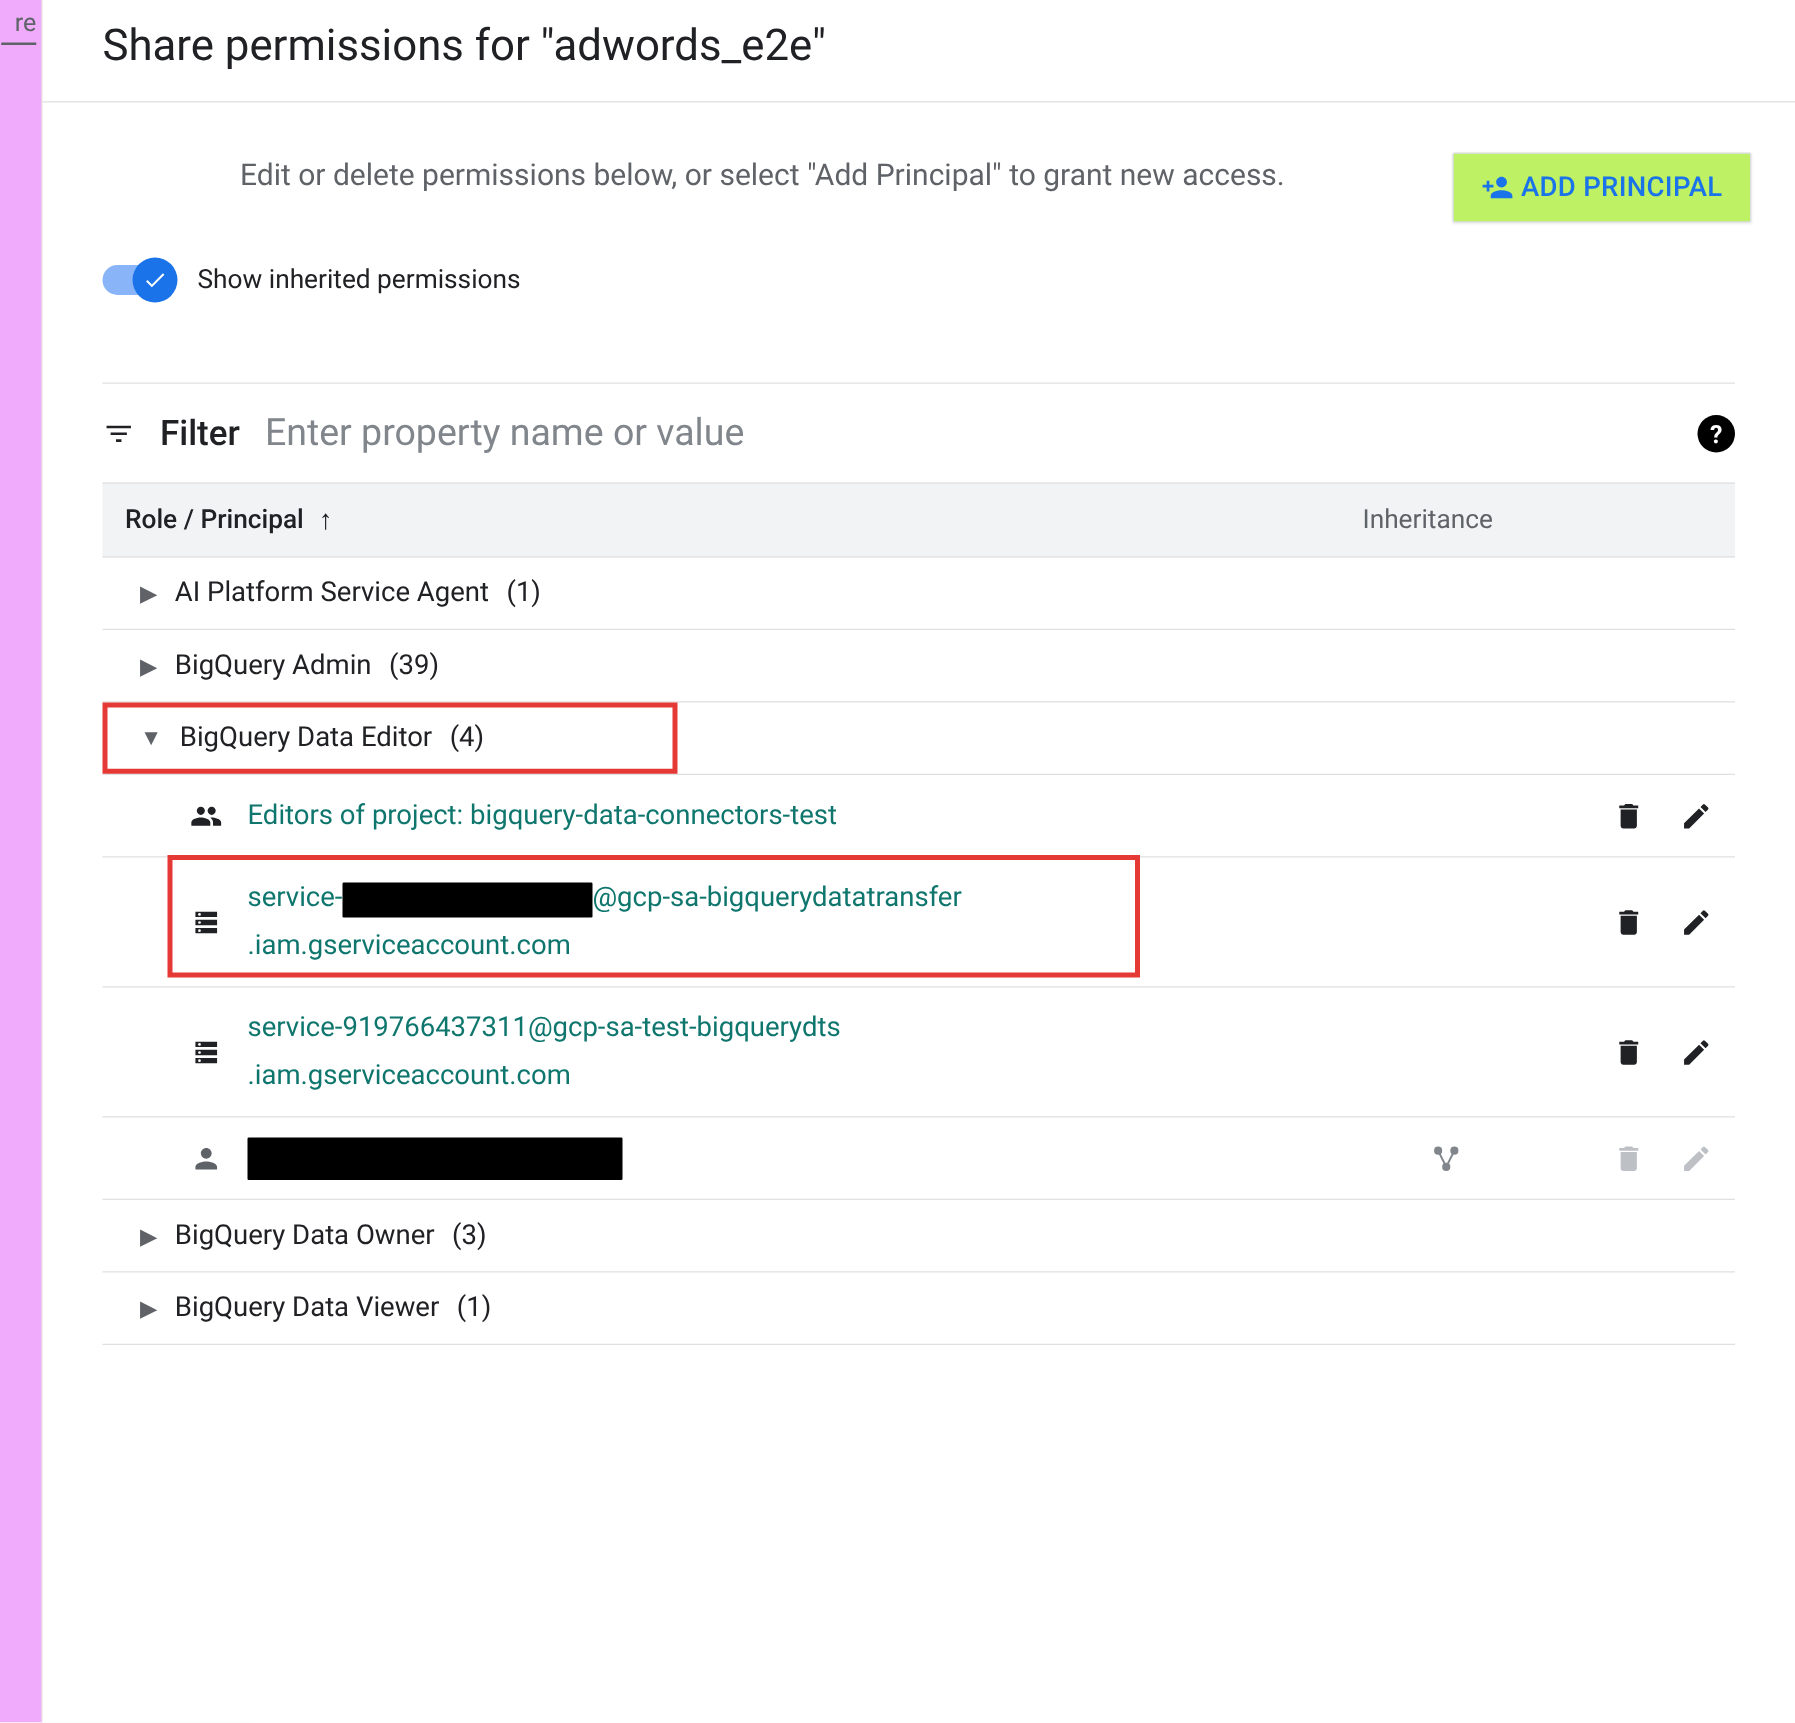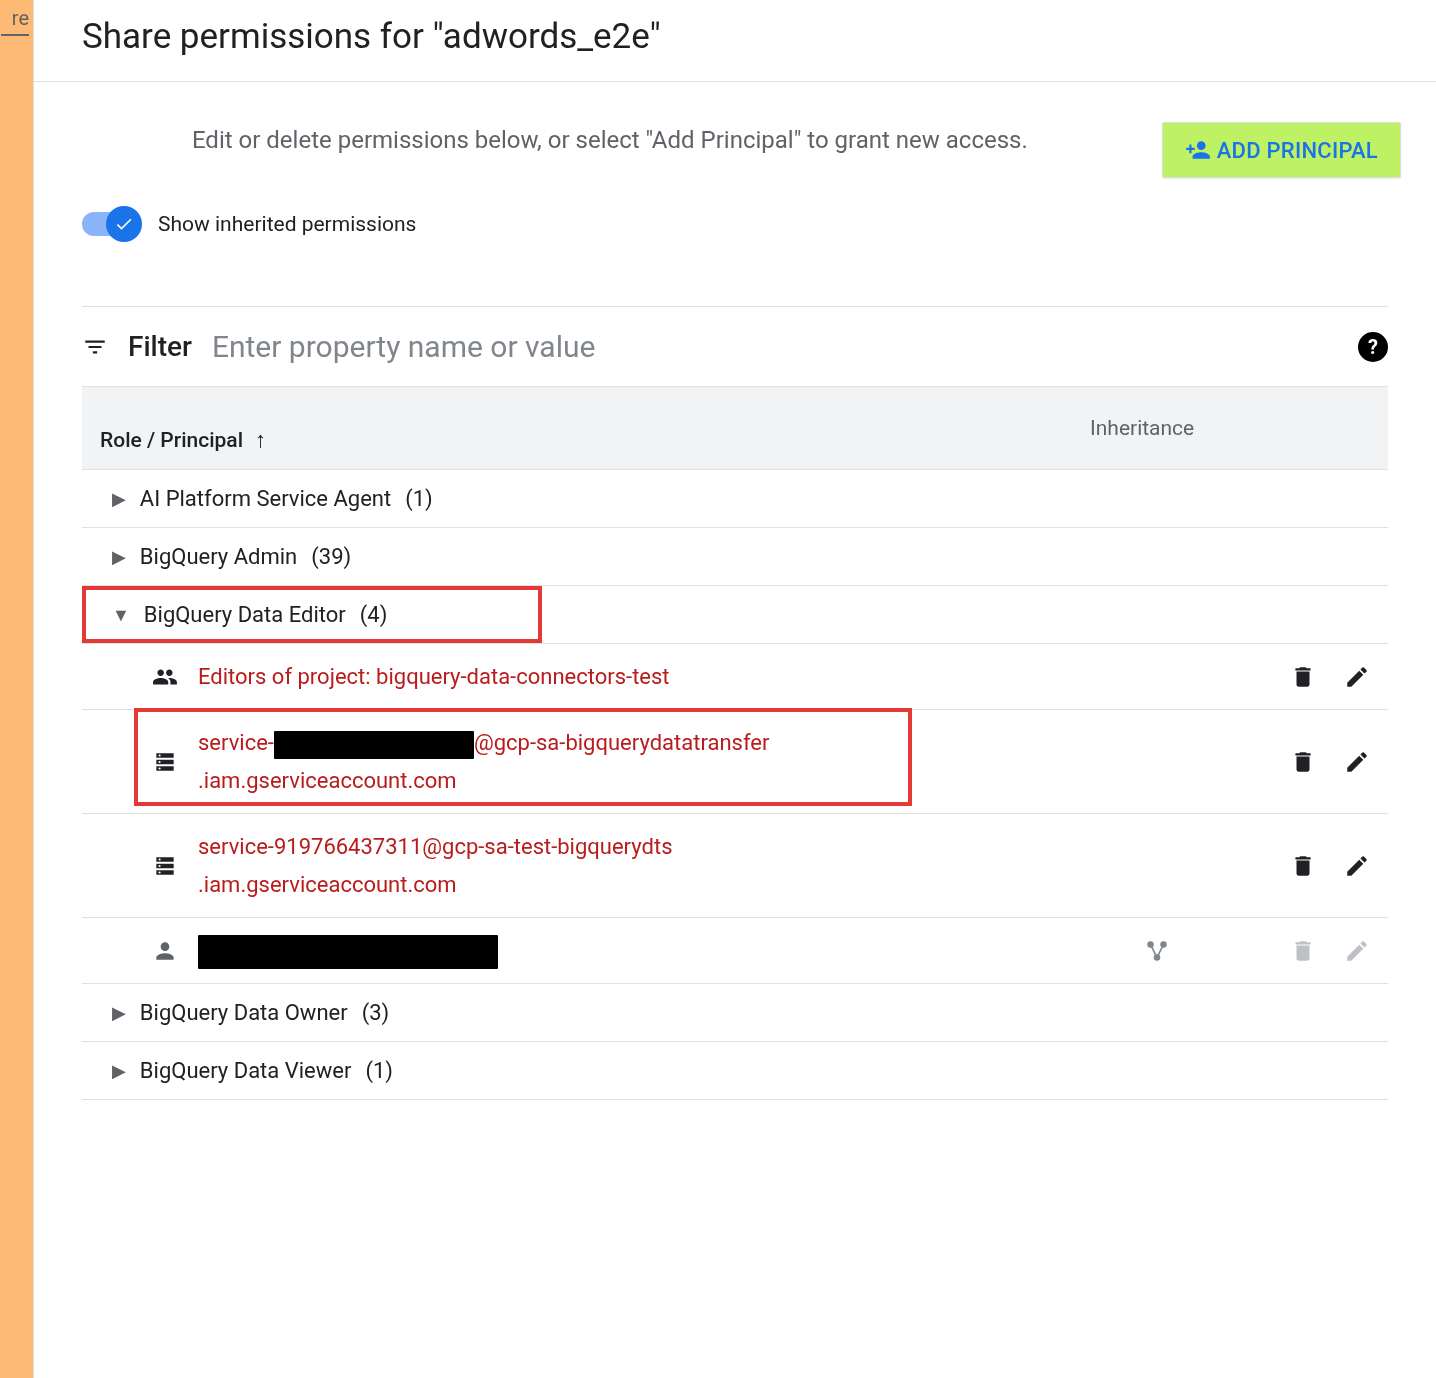--- a/index.html
+++ b/index.html
@@ -10,21 +10,21 @@
     background: #f8f9fa;
     font-size: 21px;
   }
   .outer {
     display: flex;
     width: 1436px;
     height: 1378px;
   }
   .left-rail {
     width: 34px;
-    background: #fdba74;
+    background: #f0abfc;
     border-right: 1px solid #e0e0e0;
     padding-top: 6px;
     color: #5f6368;
     font-size: 20px;
     text-align: right;
     padding-right: 4px;
   }
   .panel {
     flex: 1;
     background: #fff;
@@ -121,21 +121,21 @@
   .table-header {
     display: flex;
     background: #f1f3f4;
     padding: 16px 18px;
     font-size: 21px;
     font-weight: 500;
     border-top: 1px solid #e0e0e0;
     border-bottom: 1px solid #e0e0e0;
     align-items: center;
   }
-  .col-role { flex: 1; display: flex; align-items: center; gap: 12px; margin-top: 24px; }
+  .col-role { flex: 1; display: flex; align-items: center; gap: 12px; }
   .col-inherit { width: 280px; text-align: left; color: #5f6368; font-weight: 400; }
   .role-row {
     display: flex;
     align-items: center;
     padding: 16px 18px 16px 30px;
     border-bottom: 1px solid #e0e0e0;
     font-size: 22px;
     gap: 14px;
     cursor: pointer;
   }
@@ -176,21 +176,21 @@
   }
   .tri-right { font-size: 18px; color: #5f6368; }
   .tri-down { font-size: 18px; color: #5f6368; }
   .arrow-up { font-size: 22px; color: #202124; }
   .red-frame {
     position: absolute;
     border: 4px solid #e53935;
     pointer-events: none;
   }
   .roles-container { margin: 0 48px; position: relative; }
-  .principal-text { color: #b91c1c; text-align: right; }
+  .principal-text { color: #0f766e; text-align: right; }
   .action-icon { cursor: pointer; color: #202124; }
   .action-icon.disabled { color: #bdc1c6; cursor: default; }
   .inherit-icon { color: #80868b; }
 </style>
 </head>
 <body>
 
 <div class="outer">
   <div class="left-rail">
     <span>re</span>

